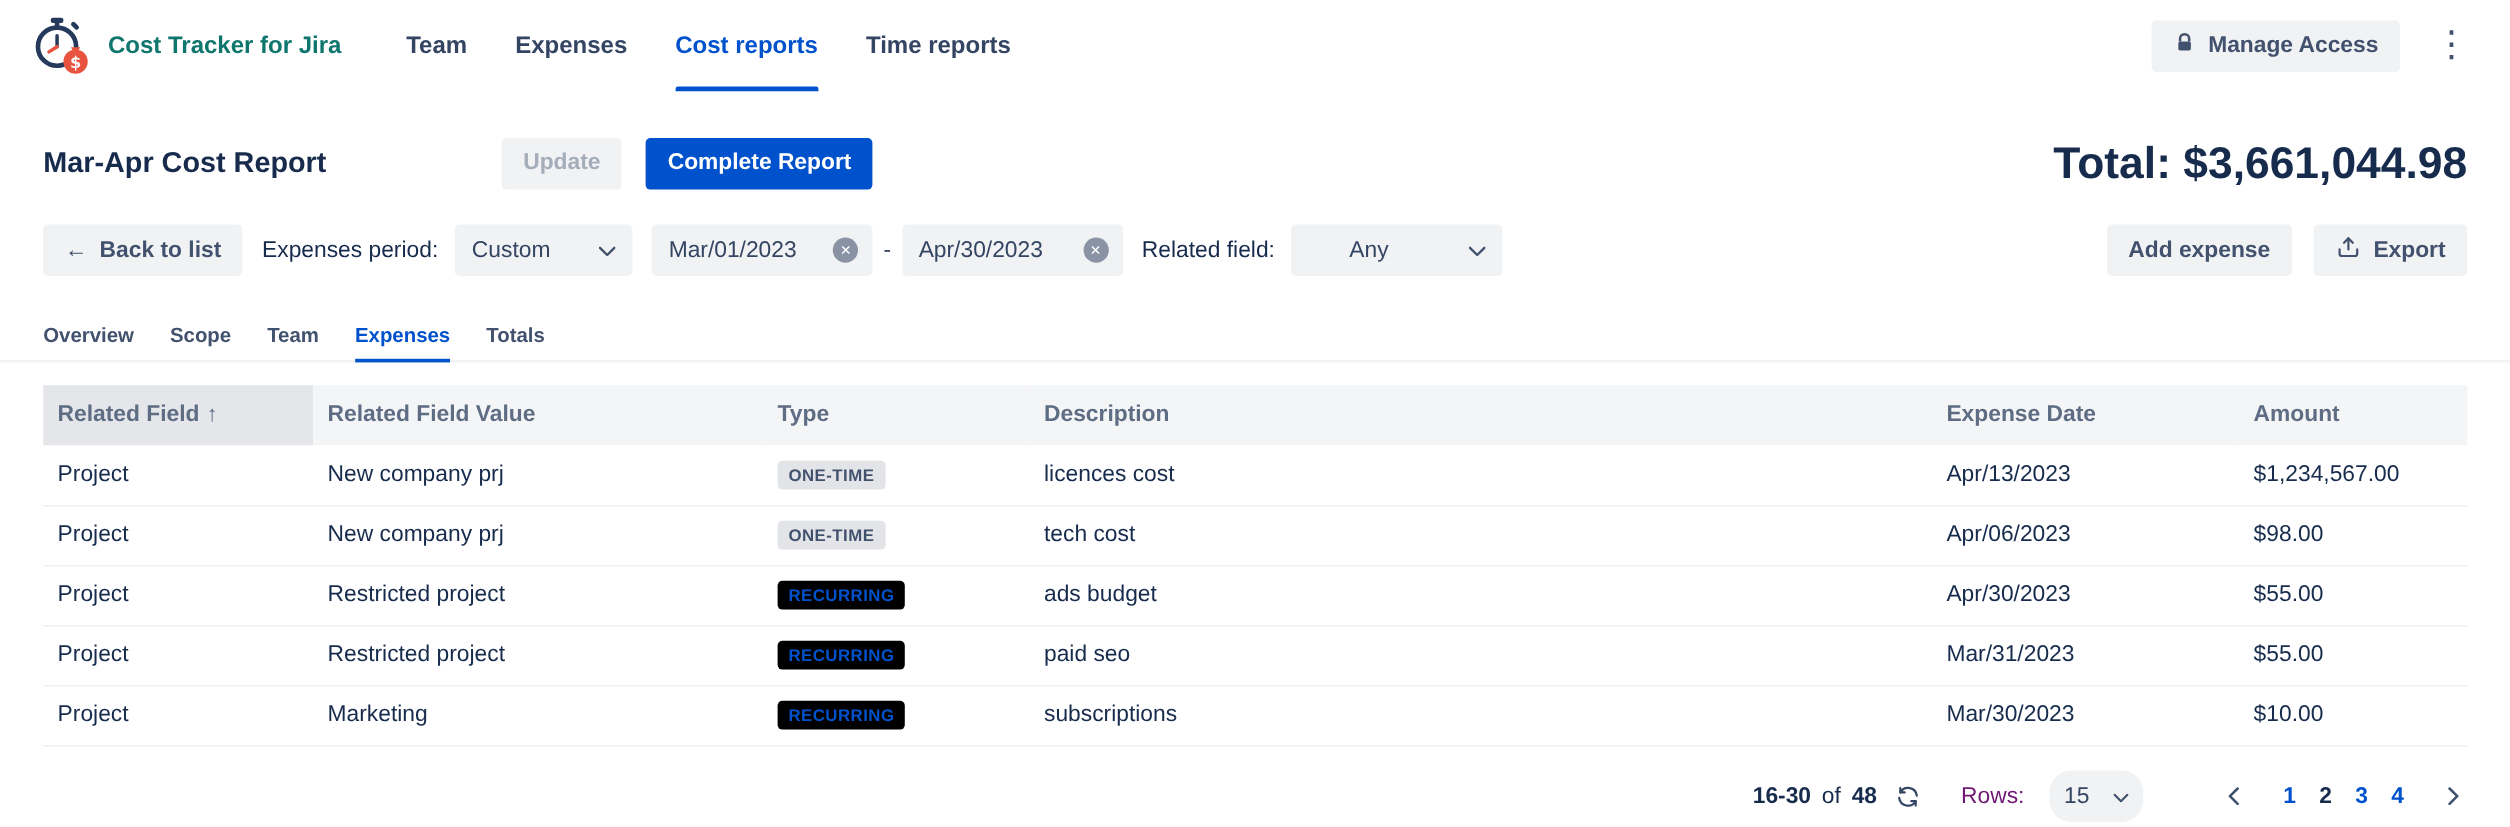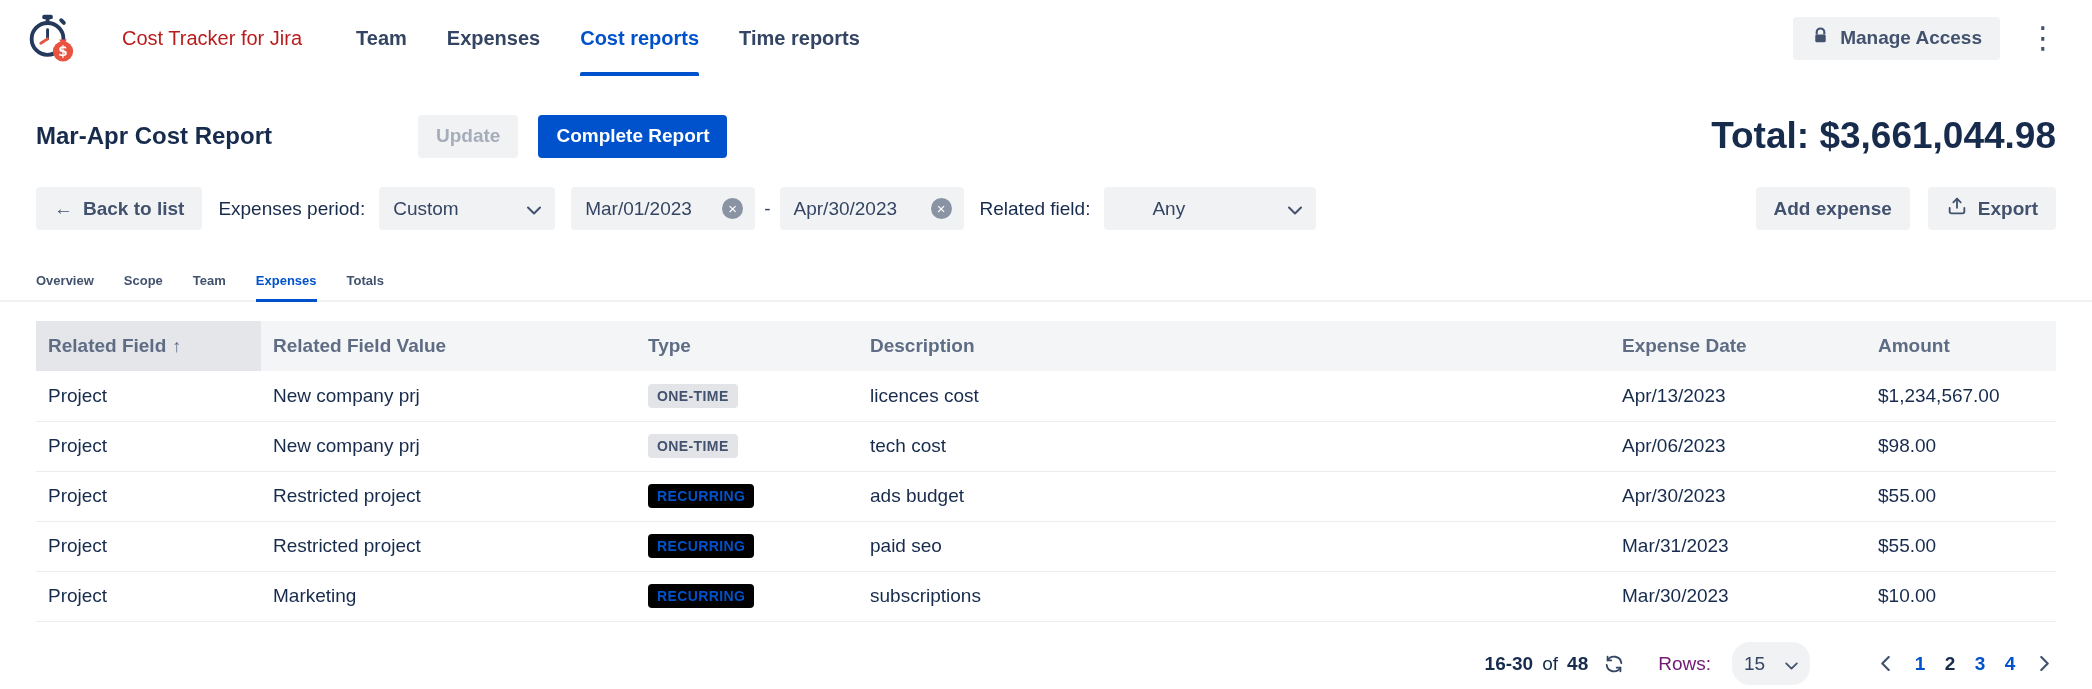--- a/index.html
+++ b/index.html
@@ -6,21 +6,21 @@
   html,body { background:#ffffff; }
   body {
     width:2092px; height:689px; overflow:hidden;
     font-family:"Liberation Sans","DejaVu Sans",sans-serif;
     color:#172B4D;
   }
 
   
   .topbar { display:flex; align-items:center; height:76px; padding:0 26px 0 22px; }
   .brand { display:flex; align-items:center; gap:14px; }
-  .app-title { font-size:20px; font-weight:400; color:#b91c1c; white-space:nowrap;margin-left:32px; }
+  .app-title { font-size:20px; font-weight:700; color:#0f766e; white-space:nowrap; }
   .topnav { display:flex; align-items:stretch; gap:40px; margin-left:54px; height:76px; }
   .nav-item { display:flex; align-items:center; font-size:20px; font-weight:600; color:#344563; cursor:pointer; position:relative; white-space:nowrap; }
   .nav-item.active { color:#0052CC; }
   .nav-item.active::after { content:""; position:absolute; left:0; right:0; bottom:0; height:4px; background:#0052CC; border-radius:2px 2px 0 0; }
   .topbar-right { margin-left:auto; display:flex; align-items:center; gap:20px; }
   .kebab { background:none; border:none; font-size:30px; line-height:1; color:#42526E; cursor:pointer; padding:4px 8px; font-family:inherit; }
 
   
   .btn { display:inline-flex; align-items:center; justify-content:center; gap:10px; height:43px; padding:0 18px;
          border:none; border-radius:4px; background:#F1F2F4; color:#42526E;
@@ -37,30 +37,30 @@
   
   .page-pad { padding-left:36px; padding-right:36px; }
   .report-header { display:flex; align-items:center; margin-top:36px; height:48px; }
   .report-title { font-size:24px; font-weight:700; color:#172B4D; width:382px; white-space:nowrap; }
   .report-header .btn + .btn { margin-left:20px; }
   .report-total { margin-left:auto; font-size:37px; font-weight:600; color:#172B4D; white-space:nowrap; }
 
   
   .filter-row { display:flex; align-items:center; margin-top:27px; height:43px; }
   .filter-label { font-size:19px; color:#172B4D; margin:0 14px 0 16px; white-space:nowrap; }
-  .sel-period { width:176px; }
-  .sel-related { width:212px;padding-left:48px; }
+  .sel-period { width:148px; }
+  .sel-related { width:176px;padding-left:48px; }
   .date-field { width:184px; }
   .dash { margin:0 9px; font-size:19px; color:#344563; }
   .filter-spacer { flex:1; }
   .filter-row .btn + .btn { margin-left:18px; }
 
   
   .tabs { display:flex; gap:30px; margin-top:30px; height:42px; border-bottom:2px solid #F1F2F4; }
-  .tab { display:flex; align-items:center; font-size:13px; font-weight:600; color:#42526E; cursor:pointer; position:relative; white-space:nowrap; }
+  .tab { display:flex; align-items:center; font-size:17px; font-weight:600; color:#42526E; cursor:pointer; position:relative; white-space:nowrap; }
   .tab.active { color:#0052CC; }
   .tab.active::after { content:""; position:absolute; left:0; right:0; bottom:-2px; height:3px; background:#0052CC; }
 
   
   table.expense-table { margin:19px 36px 0; width:2020px; border-collapse:collapse; table-layout:fixed; }
   .expense-table thead th { background:#F4F5F7; height:50px; text-align:left; padding:0 12px;
                             font-size:19px; font-weight:600; color:#5E6C84; cursor:pointer; }
   .expense-table thead th.sorted { background:#E4E6EA; }
   .expense-table thead th.amount, .expense-table td.amount { text-align:left; }
   .sort-arrow { font-size:18px; margin-left:6px; color:#5E6C84; }
@@ -69,21 +69,21 @@
   .badge-onetime { background:#E2E4E8; color:#42526E; }
   .badge-recurring { background:#000000; color:#0052CC; }
 
   
   .table-footer { display:flex; align-items:center; margin-top:20px; height:44px; font-size:19px; }
   .range-group { margin-left:auto; display:flex; align-items:center; gap:9px; }
   .bold { font-weight:700; color:#172B4D; }
   .refresh-btn { background:none; border:none; cursor:pointer; display:inline-flex; align-items:center; padding:2px; margin-left:4px; }
   .rows-label { margin-left:22px; margin-right:12px; color:#701a75; }
   .sel-rows { width:78px; height:43px; padding:0 12px;border-radius:18px; }
-  .pagination { display:flex; align-items:center; gap:8px; margin-left:64px; }
+  .pagination { display:flex; align-items:center; gap:20px; margin-left:64px; }
   .page-btn { min-width:30px; height:34px; display:inline-flex; align-items:center; justify-content:center;
               background:none; border:none; font-family:inherit; font-size:19px; font-weight:600; color:#0052CC; cursor:pointer; }
   .page-btn.current { color:#172B4D; font-weight:700; cursor:default; }
   .page-arrow { background:none; border:none; cursor:pointer; display:inline-flex; align-items:center; padding:4px 6px; }
 </style>
 </head>
 <body>
 
 <header class="topbar">
   <div class="brand">

